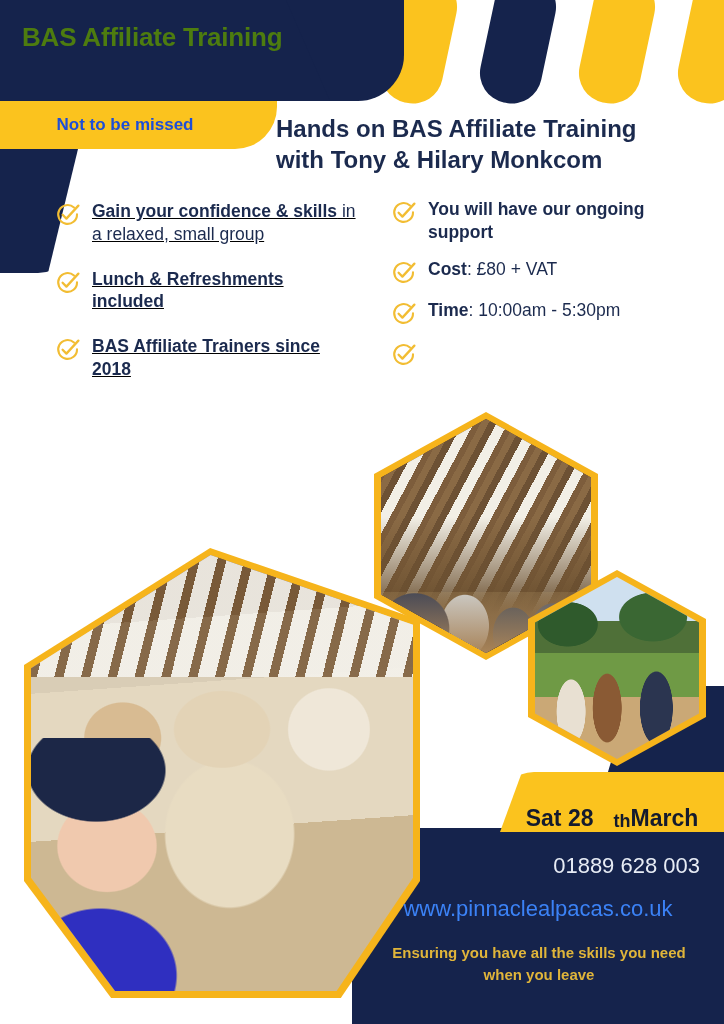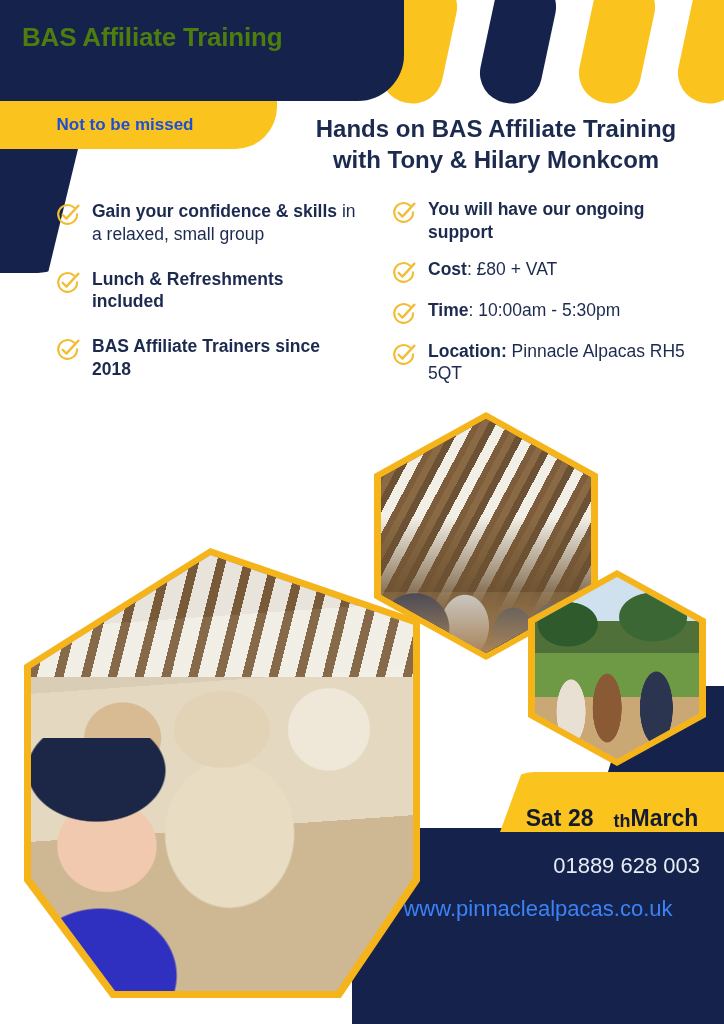--- a/index.html
+++ b/index.html
@@ -79,41 +79,41 @@
     background:#15234c;
     border-bottom-right-radius:40px;
     clip-path: polygon(0 0, 78px 0, 48px 124px, 0 124px);
     z-index:2;
   }
 
   
   .heading {
     position:absolute; left:276px; top:114px;
     width:440px;
-    text-align:center;
+    text-align:left;
     color:#1b2a4e;
     font-size:24px; font-weight:bold;
     line-height:1.28;
     z-index:5;
   }
 
   
   .col {
     position:absolute;
     z-index:5;
   }
   .col-left  { left:56px;  top:200px; width:300px; }
   .col-right { left:392px; top:198px; width:318px; }
 
   .bullet {
     display:flex;
     align-items:flex-start;
     gap:12px;
   }
-  .col-left  .bullet { margin-bottom:22px; }
+  .col-left  .bullet { margin-bottom:22px;text-decoration:underline; }
   .col-right .bullet { margin-bottom:14px; }
 
   .check-icon {
     flex:0 0 auto;
     width:24px; height:24px;
     margin-top:3px;
     position:relative;
   }
   .check-icon svg { display:block; overflow:visible; }
 
@@ -385,21 +385,20 @@
         </span>
         <div class="bullet-text"><b>Time</b><span>: 10:00am - 5:30pm</span></div>
       </div>
       <div class="bullet">
         <span class="check-icon">
           <svg width="24" height="24" viewBox="0 0 24 24" fill="none">
             <path d="M21 11.2a9.4 9.4 0 1 1-3.0-6.6" stroke="#f2bd33" stroke-width="2.1" stroke-linecap="round" fill="none"></path>
             <path d="M6.6 11.8 L10.4 15.6 L22.4 2.6" stroke="#f2bd33" stroke-width="2.3" stroke-linecap="round" stroke-linejoin="round" fill="none"></path>
           </svg>
         </span>
-        <div class="bullet-text"><b>Location:</b><span> Pinnacle Alpacas RH5 5QT</span></div>
       </div>
     </div>
 
   <div class="photo photo-hex-top">
     <div class="hexshape hexborder"></div>
     <div class="hexinner">
       <div class="scene-barn"></div>
     </div>
   </div>
 
@@ -424,14 +423,15 @@
     <span>Sat 28</span>
       <sup>th</sup>
       <span> March</span>
   </div>
 
   <div class="footer-navy"></div>
   <div class="footer-navy-slice"></div>
 
   <div class="phone">01889 628 003</div>
   <div class="website">www.pinnaclealpacas.co.uk</div>
+  <div class="tagline">Ensuring you have all the skills you need when you leave</div>
 
 </div>
 
 </body></html>

